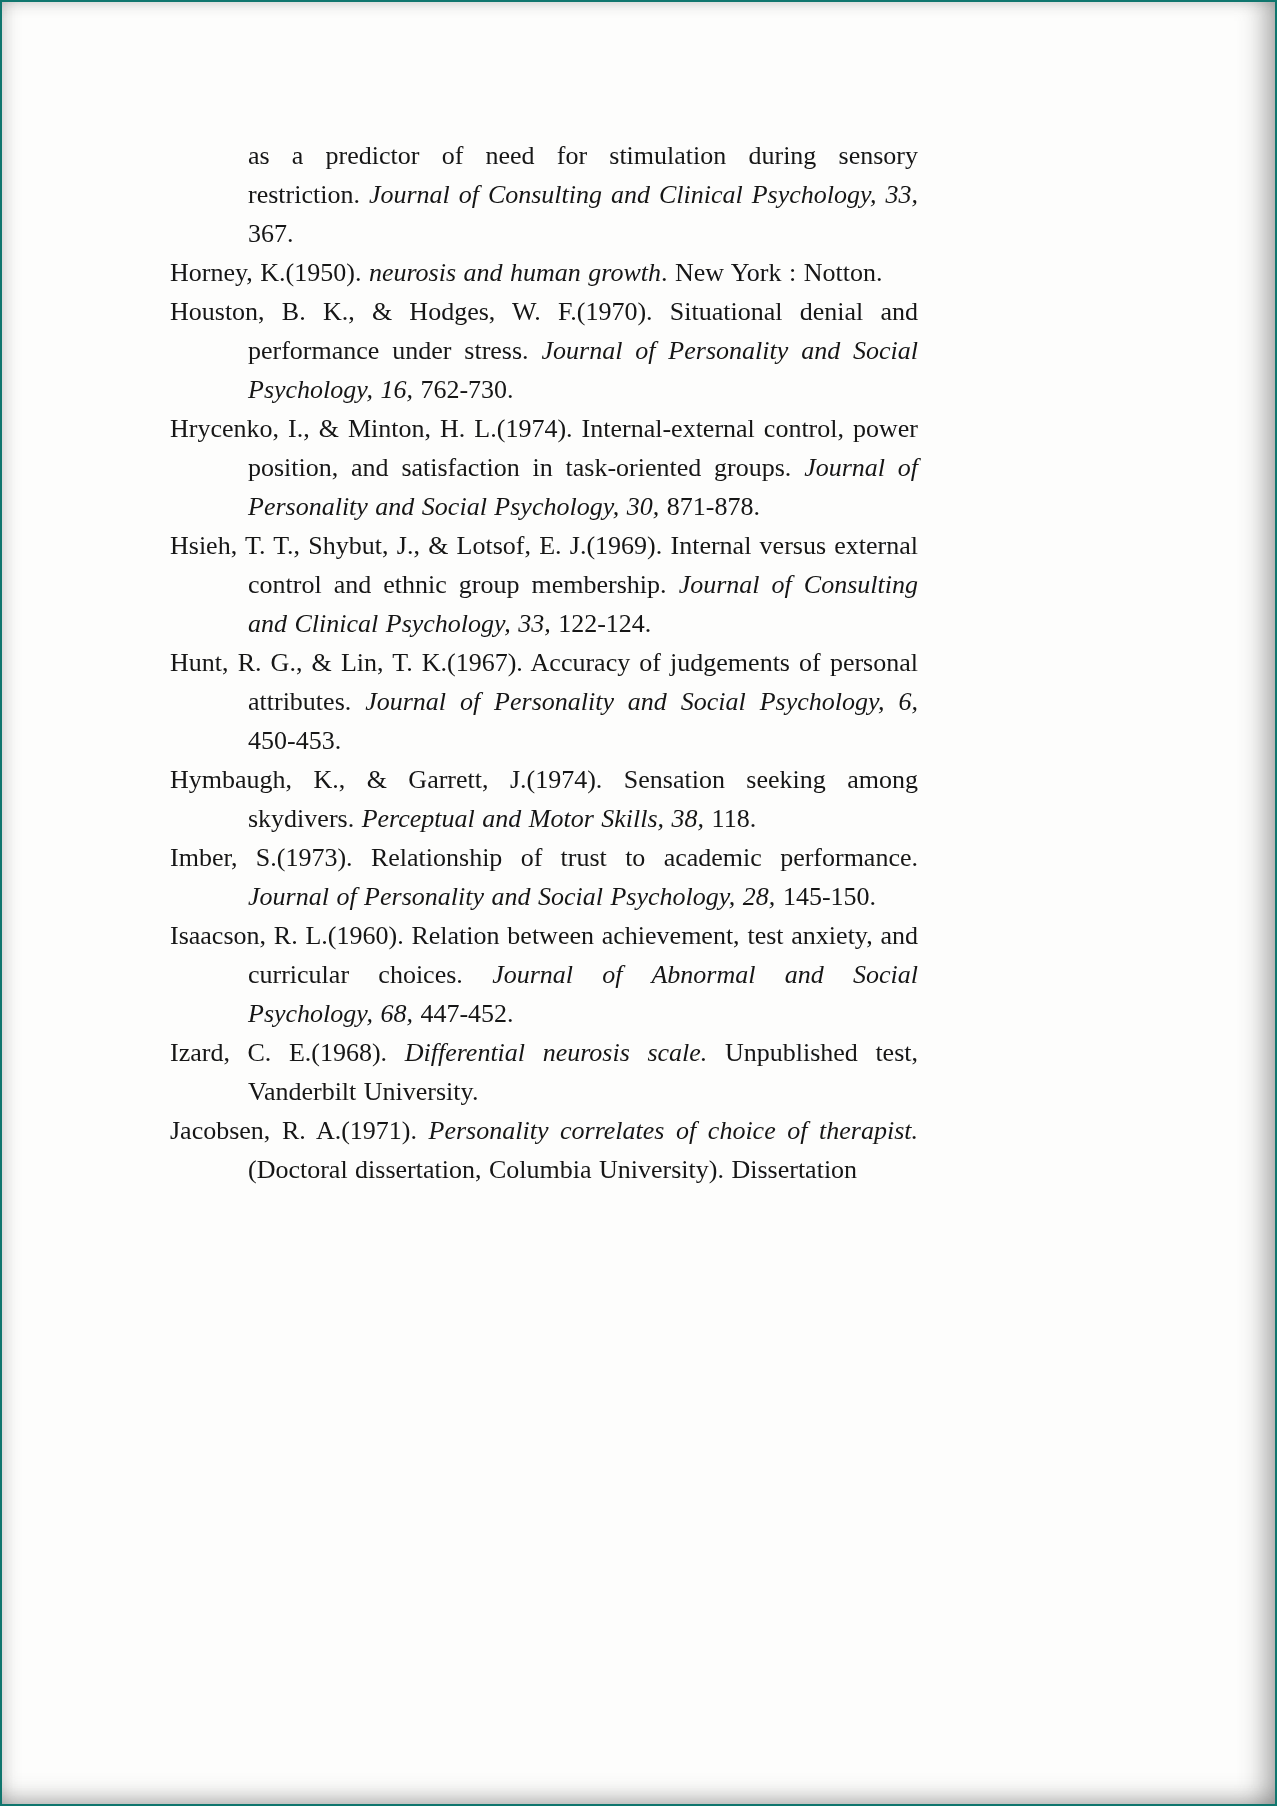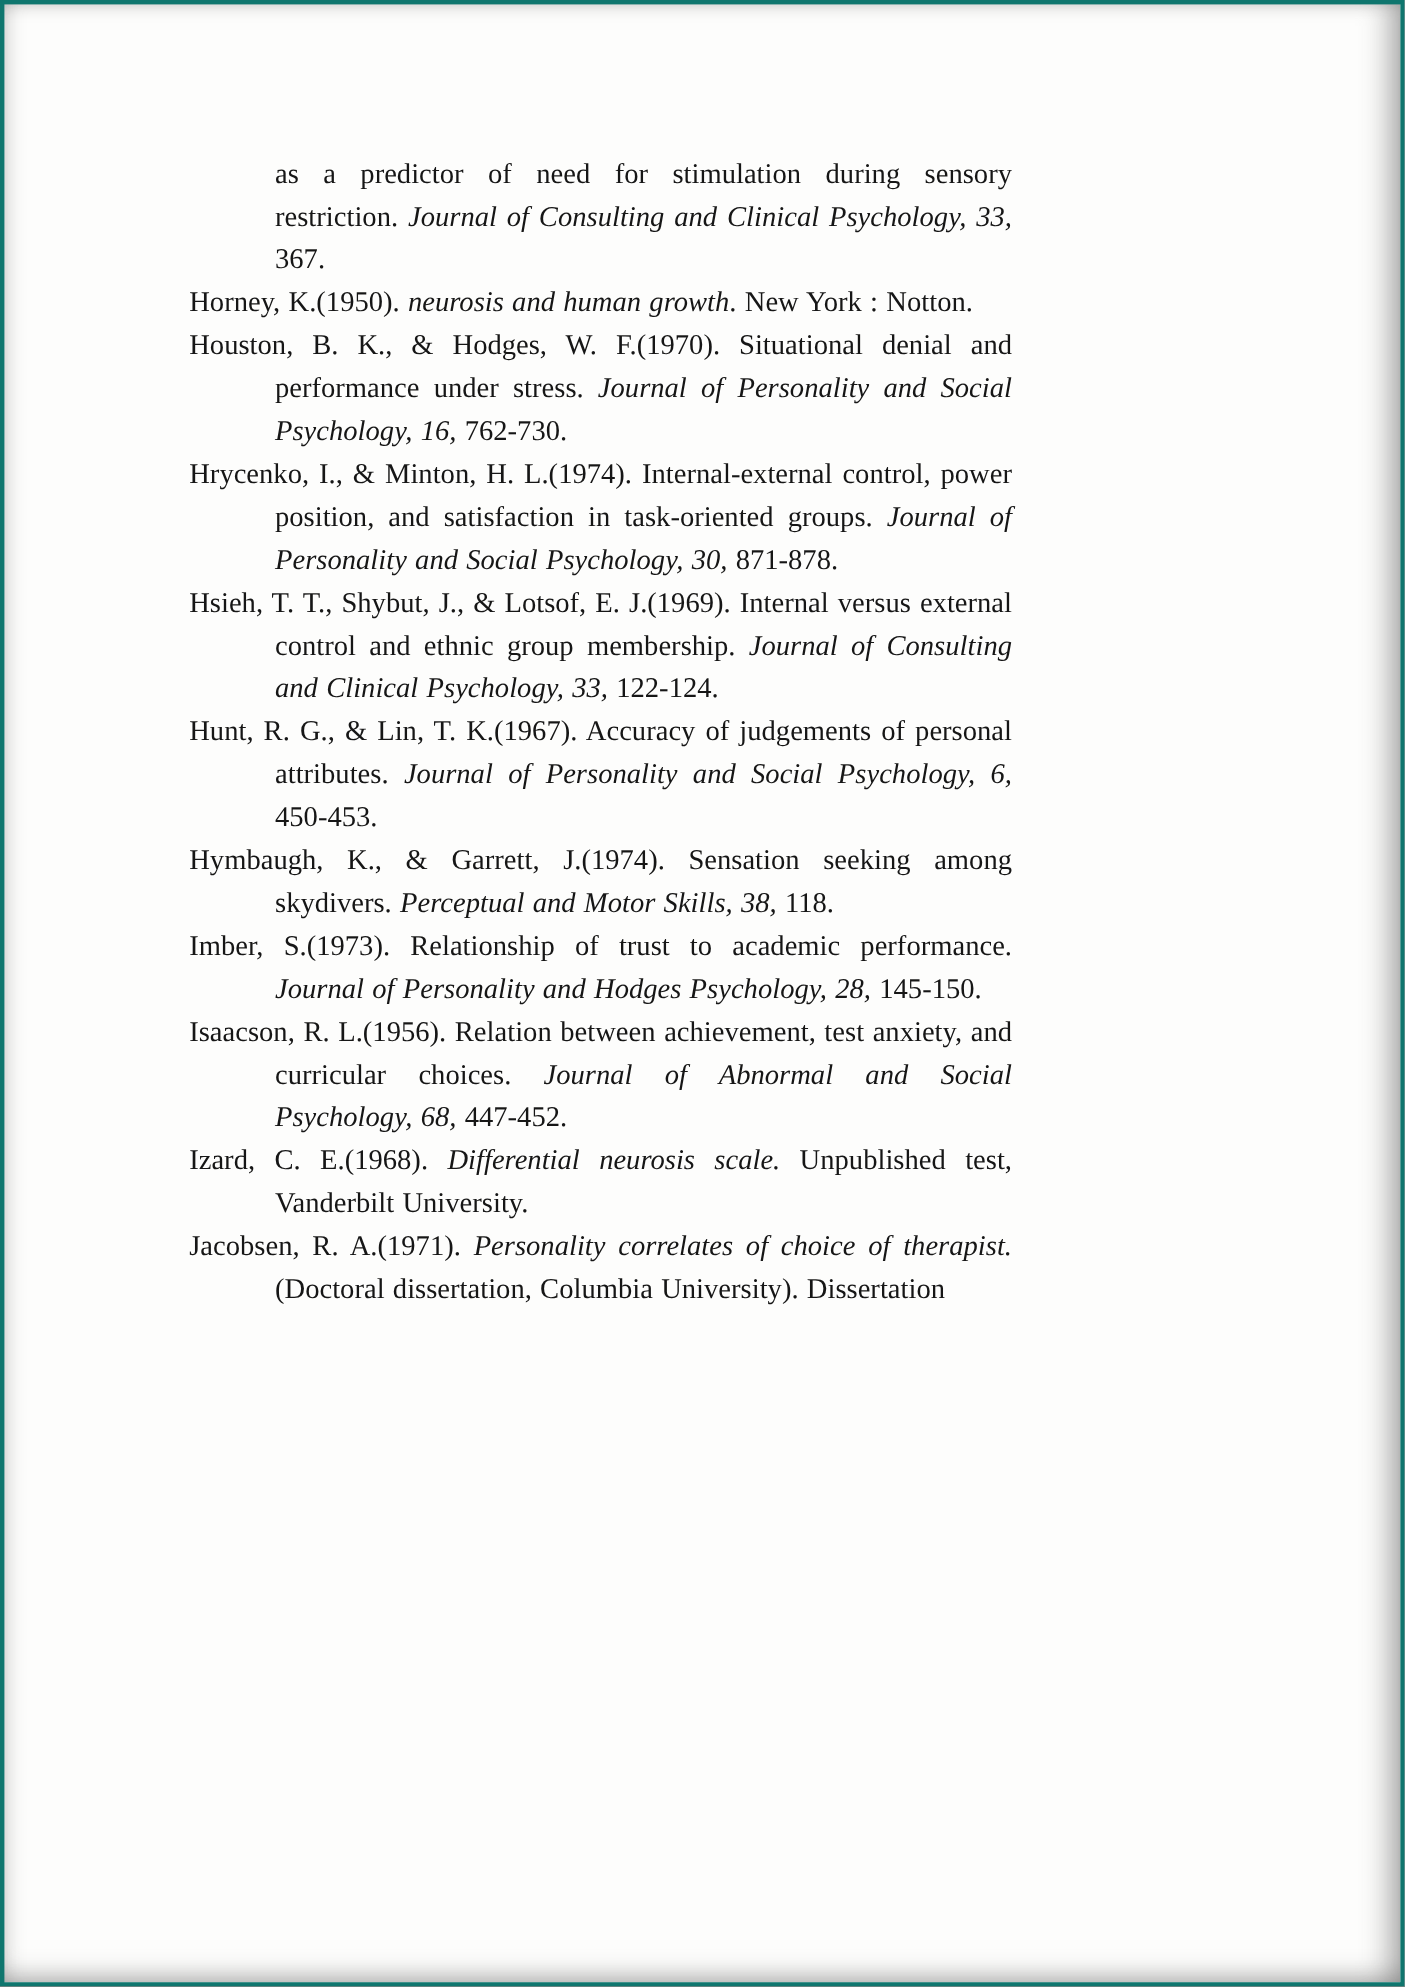--- a/index.html
+++ b/index.html
@@ -7,21 +7,21 @@
     padding: 0;
     background: #3a3a3a;
     font-family: "Liberation Serif", serif;
   }
   .scan-page {
     position: relative;
     width: 1277px;
     height: 1806px;
     box-sizing: border-box;
     background: #fdfdfc;
-    border: 4px solid #0f766e;
+    border: 2px solid #0f766e;
     overflow: hidden;
     box-shadow:
       inset -22px 0 26px -12px rgba(70,70,70,0.45),
       inset 0 -18px 22px -12px rgba(70,70,70,0.35),
       inset 14px 0 18px -12px rgba(70,70,70,0.22),
       inset 0 10px 14px -10px rgba(70,70,70,0.18);
   }
   .content {
     position: absolute;
     left: 168px;
@@ -68,18 +68,18 @@
 
 <div class="scan-page">
   <div class="content">
       <p class="ref continuation"><span>as a predictor of need for stimulation during sensory restriction. </span><span class="it">Journal of Consulting and Clinical Psychology, 33,</span><span> 367.</span></p>
       <p class="ref"><span>Horney, K.(1950). </span><span class="it">neurosis and human growth</span><span>. New York : Notton.</span></p>
       <p class="ref"><span>Houston, B. K., &amp; Hodges, W. F.(1970). Situational denial and performance under stress. </span><span class="it">Journal of Personality and Social Psychology, 16,</span><span> 762-730.</span></p>
       <p class="ref"><span>Hrycenko, I., &amp; Minton, H. L.(1974). Internal-external control, power position, and satisfaction in task-oriented groups. </span><span class="it">Journal of Personality and Social Psychology, 30,</span><span> 871-878.</span></p>
       <p class="ref"><span>Hsieh, T. T., Shybut, J., &amp; Lotsof, E. J.(1969). Internal versus external control and ethnic group membership. </span><span class="it">Journal of Consulting and Clinical Psychology, 33,</span><span> 122-124.</span></p>
       <p class="ref"><span>Hunt, R. G., &amp; Lin, T. K.(1967). Accuracy of judgements of personal attributes. </span><span class="it">Journal of Personality and Social Psychology, 6,</span><span> 450-453.</span></p>
       <p class="ref"><span>Hymbaugh, K., &amp; Garrett, J.(1974). Sensation seeking among skydivers. </span><span class="it">Perceptual and Motor Skills, 38,</span><span> 118.</span></p>
-      <p class="ref"><span>Imber, S.(1973). Relationship of trust to academic performance. </span><span class="it">Journal of Personality and Hodges Psychology, 28,</span><span> 145-150.</span></p>
-      <p class="ref"><span>Isaacson, R. L.(1956). Relation between achievement, test anxiety, and curricular choices. </span><span class="it">Journal of Abnormal and Social Psychology, 68,</span><span> 447-452.</span></p>
+      <p class="ref"><span>Imber, S.(1973). Relationship of trust to academic performance. </span><span class="it">Journal of Personality and Social Psychology, 28,</span><span> 145-150.</span></p>
+      <p class="ref"><span>Isaacson, R. L.(1960). Relation between achievement, test anxiety, and curricular choices. </span><span class="it">Journal of Abnormal and Social Psychology, 68,</span><span> 447-452.</span></p>
       <p class="ref"><span>Izard, C. E.(1968). </span><span class="it">Differential neurosis scale.</span><span>  Unpublished test, Vanderbilt University.</span></p>
       <p class="ref"><span>Jacobsen, R. A.(1971). </span><span class="it">Personality correlates of choice of therapist.</span><span> (Doctoral dissertation, Columbia University). Dissertation</span></p>
     </div>
 </div>
 
 </body></html>

